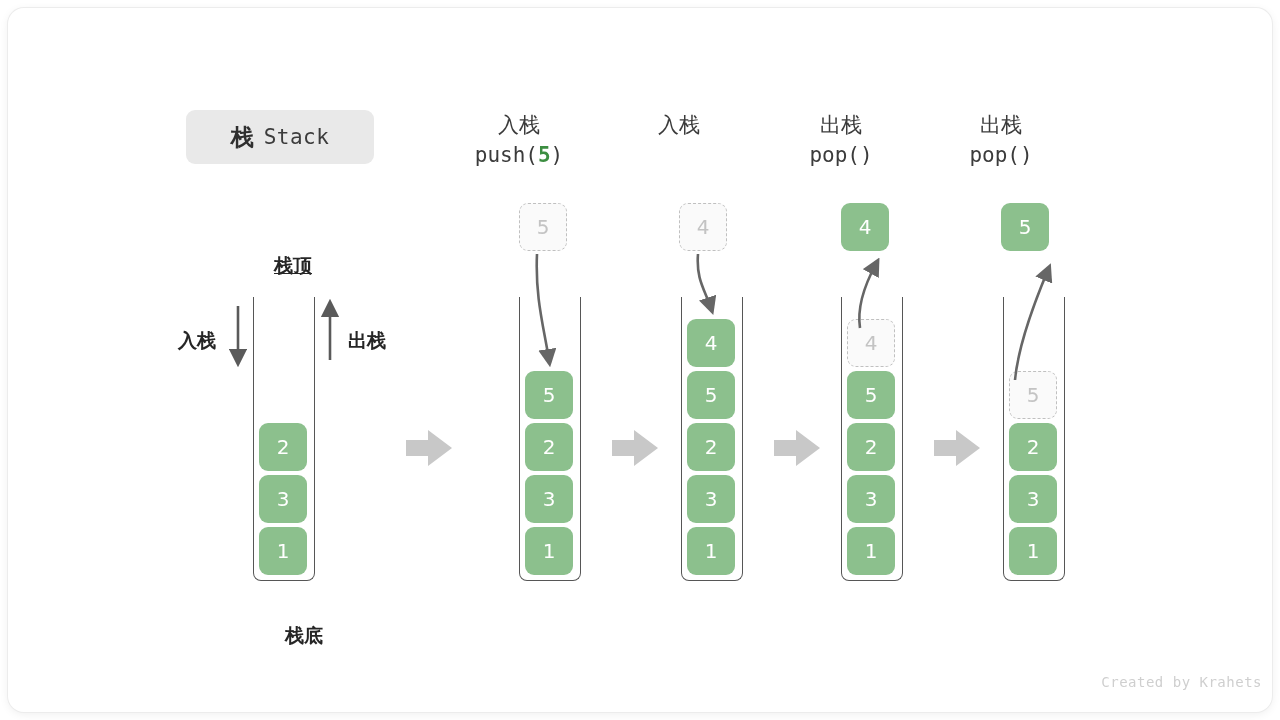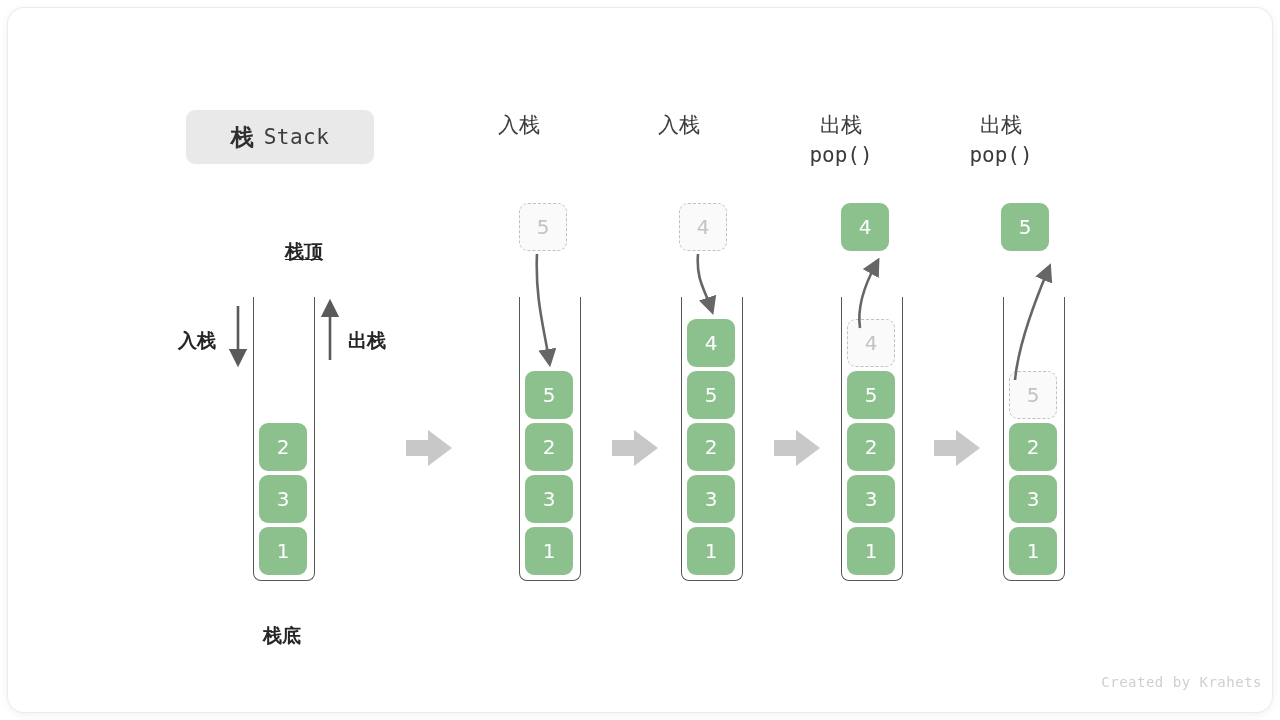--- a/index.html
+++ b/index.html
@@ -148,41 +148,42 @@
 <body>
 
 <div class="card">
 <div class="stage">
 
   <div class="title-chip">
     <span class="title-cn">栈</span>
     <span class="title-en">Stack</span>
   </div>
 
-  <div class="lbl" style="left:255px; top:231px; width:60px; text-align:right;text-decoration:underline;">栈顶</div>
+  <div class="lbl" style="left:255px; top:245px; width:60px; text-align:center;text-decoration:underline;">栈顶</div>
 
   <div class="lbl" style="left:170px; top:320px;">入栈</div>
 
   <div class="lbl" style="left:340px; top:320px;">出栈</div>
 
-  <div class="lbl" style="left:255px; top:615px; width:60px; text-align:left;">栈底</div>
+  <div class="lbl" style="left:255px; top:615px; width:60px; text-align:right;">栈底</div>
 
   <div class="stack" style="left:245px; top:289px; width:62px; height:284px;"></div>
   <div class="blk solid" style="left:251px; top:415px;">
         <span>2</span>
       </div>
   <div class="blk solid" style="left:251px; top:467px;">
         <span>3</span>
       </div>
   <div class="blk solid" style="left:251px; top:519px;">
         <span>1</span>
       </div>
 
   <div class="col-head" style="left:426px; top:103px;">
     <span class="cn">入栈</span>
+    <span class="code"><span>push(</span><span class="arg">5</span><span>)</span></span>
   </div>
 
   <div class="col-head" style="left:586px; top:103px;">
     <span class="cn">入栈</span>
   </div>
 
   <div class="col-head" style="left:748px; top:103px;">
     <span class="cn">出栈</span>
     <span class="code"><span>pop(</span><span class="arg"></span><span>)</span></span>
   </div>

